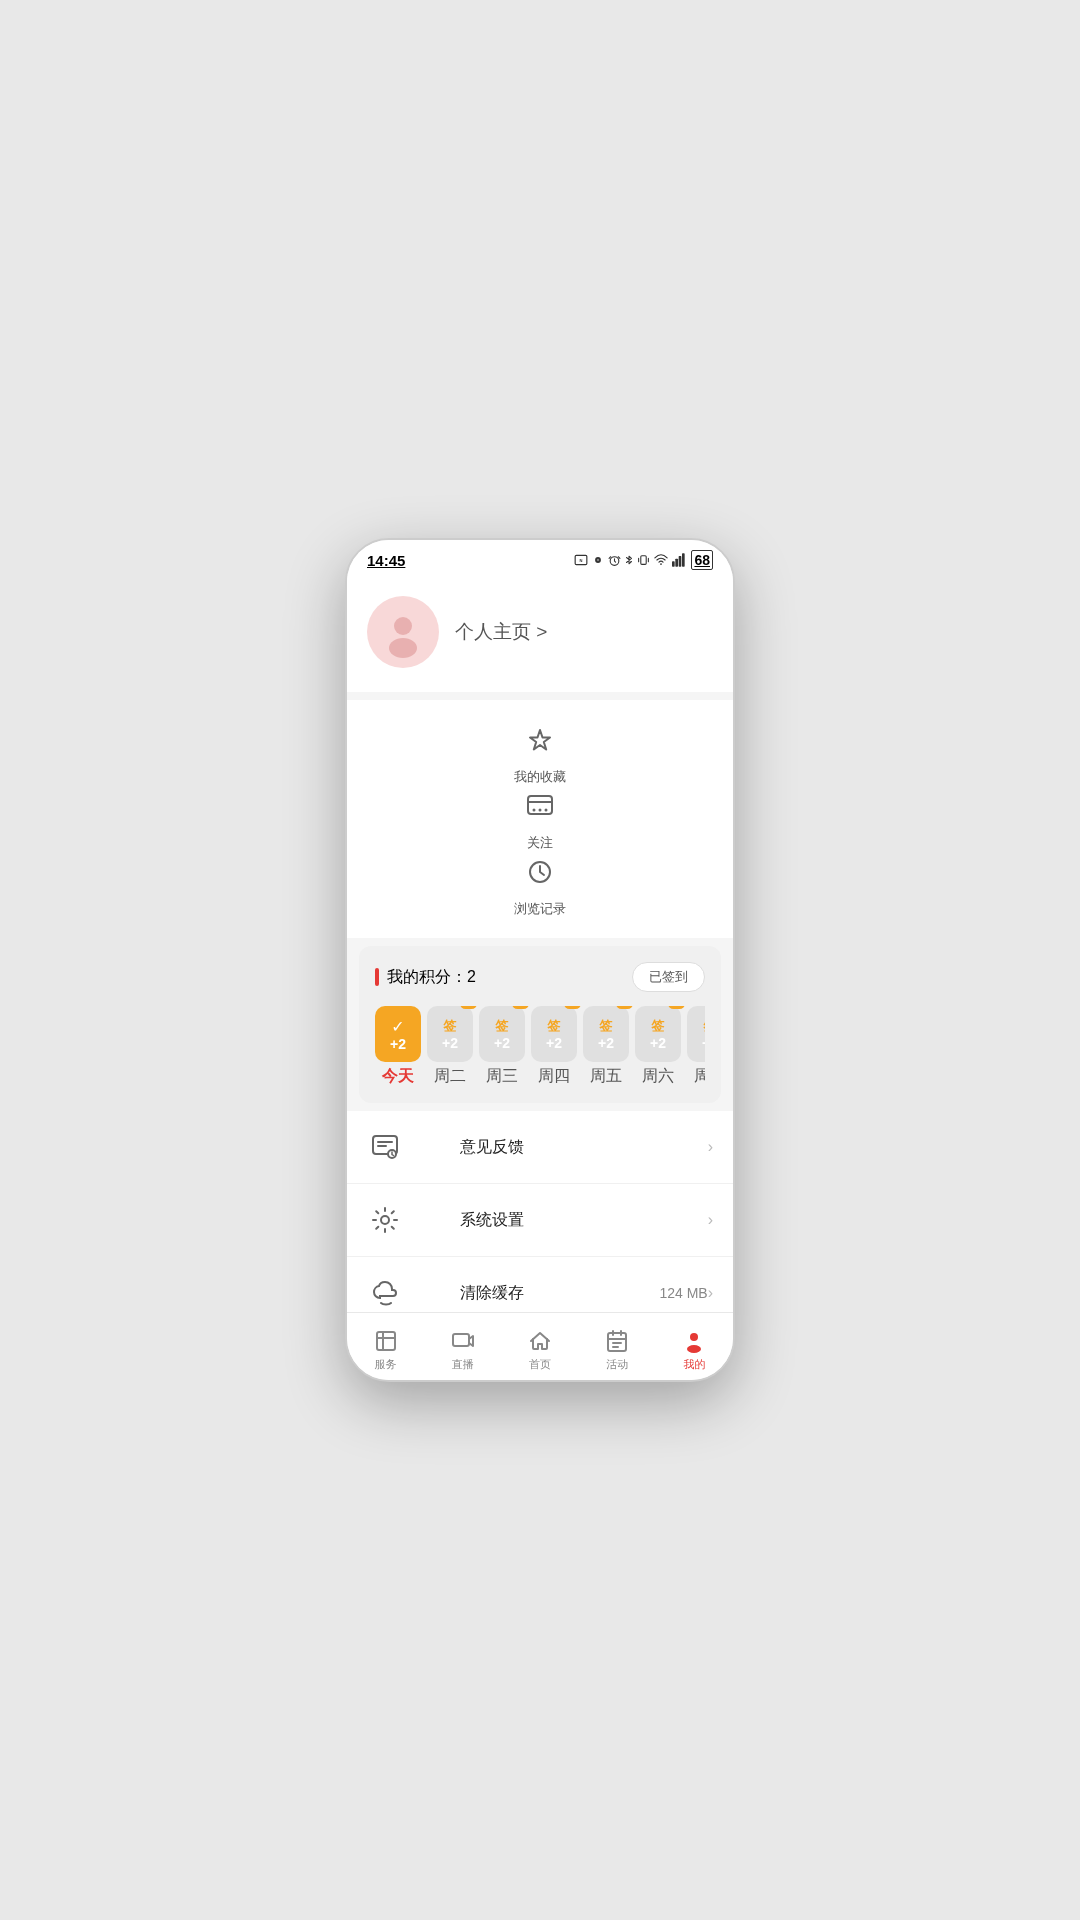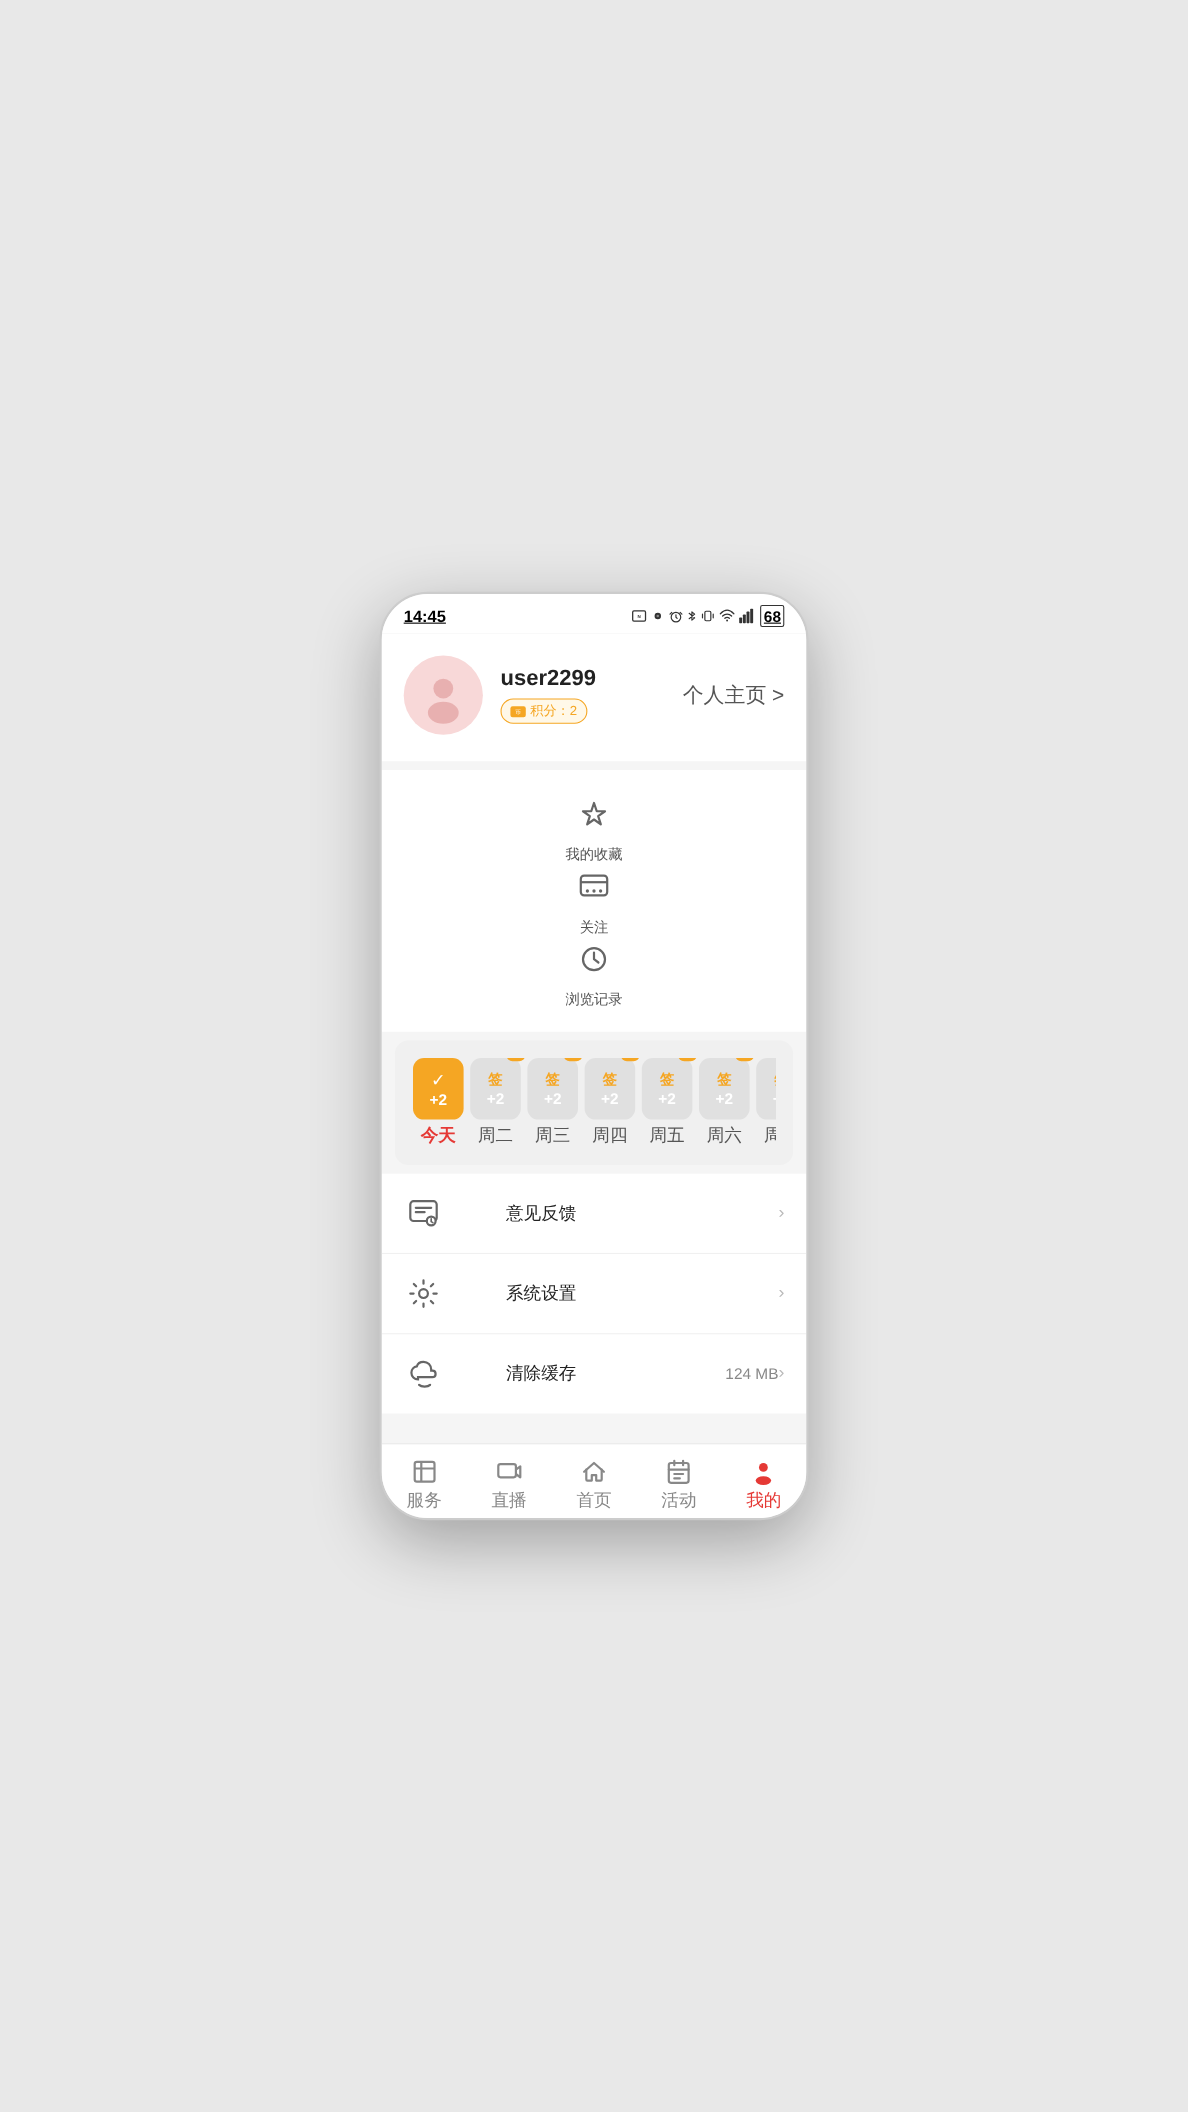--- a/index.html
+++ b/index.html
@@ -282,21 +282,21 @@
       padding-top: 8px;
     }
     .tab-icon {
       width: 24px;
       height: 24px;
       display: flex;
       align-items: center;
       justify-content: center;
     }
     .tab-label {
-      font-size: 16px;
+      font-size: 11px;
       color: #888;
     }
     .tab-label.active {
       color: #e53935;
     }
     
     svg { overflow: visible; }
   </style>
 </head>
 <body>
@@ -353,32 +353,20 @@
   </div>
 
   <div class="content-area">
 
     <div class="profile-section">
       <div class="avatar-circle">
         <svg width="44" height="44" viewBox="0 0 44 44">
           <circle cx="22" cy="16" r="9" fill="#e8b0b0"></circle>
           <ellipse cx="22" cy="38" rx="14" ry="10" fill="#e8b0b0"></ellipse>
         </svg>
-      </div>
-      <div class="profile-info">
-        <div class="username">user2299</div>
-        <div class="points-badge">
-          <div class="points-badge-icon">
-            <svg width="10" height="8" viewBox="0 0 10 8">
-              <rect x="0" y="0" width="10" height="8" rx="1" fill="#f5a623"></rect>
-              <text x="5" y="6" text-anchor="middle" font-size="5" fill="#fff">币</text>
-            </svg>
-          </div>
-          <span>积分：2</span>
-        </div>
       </div>
       <div class="profile-link">个人主页 &gt;</div>
     </div>
 
     <div class="quick-actions">
 
       <div class="quick-action">
         <div class="quick-action-icon">
           <svg width="32" height="32" viewBox="0 0 32 32" fill="none">
             <path d="M16 6l2.5 7.5H26l-6.2 4.5 2.4 7.5L16 21l-6.2 4.5 2.4-7.5L6 13.5h7.5z" stroke="#666" stroke-width="2" fill="none" stroke-linejoin="round"></path>
@@ -405,20 +393,27 @@
           <svg width="32" height="32" viewBox="0 0 32 32" fill="none">
             <circle cx="16" cy="16" r="10" stroke="#666" stroke-width="2"></circle>
             <path d="M16 10v6l4 3" stroke="#666" stroke-width="2" stroke-linecap="round" stroke-linejoin="round"></path>
           </svg>
         </div>
         <span class="quick-action-label">浏览记录</span>
       </div>
     </div>
 
     <div class="points-card">
+      <div class="points-card-header">
+        <div class="points-card-title">
+          <div class="red-bar"></div>
+          <span>我的积分：2</span>
+        </div>
+        <button class="signed-btn">已签到</button>
+      </div>
 
       <div class="day-cards" id="day-cards-container">
       <div class="day-card">
             <div class="day-card-inner today">
               <div class="check-icon">✓</div>
               <div class="day-card-points">+2</div>
             </div>
             <div class="day-card-label today-label">今天</div>
           </div>
           <div class="day-card">

